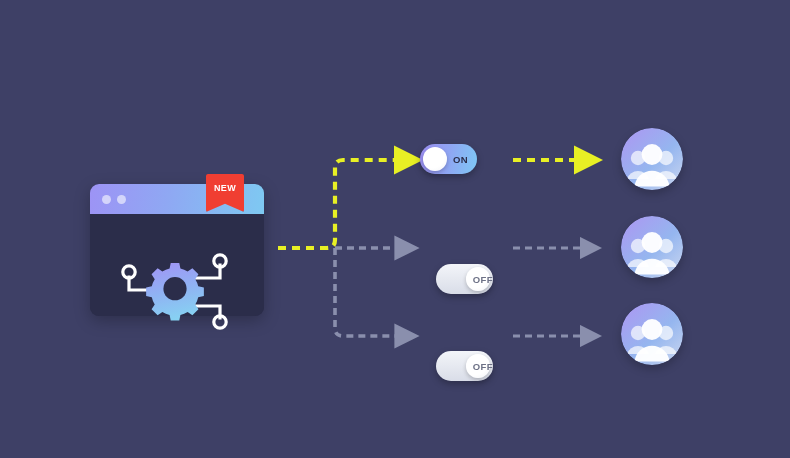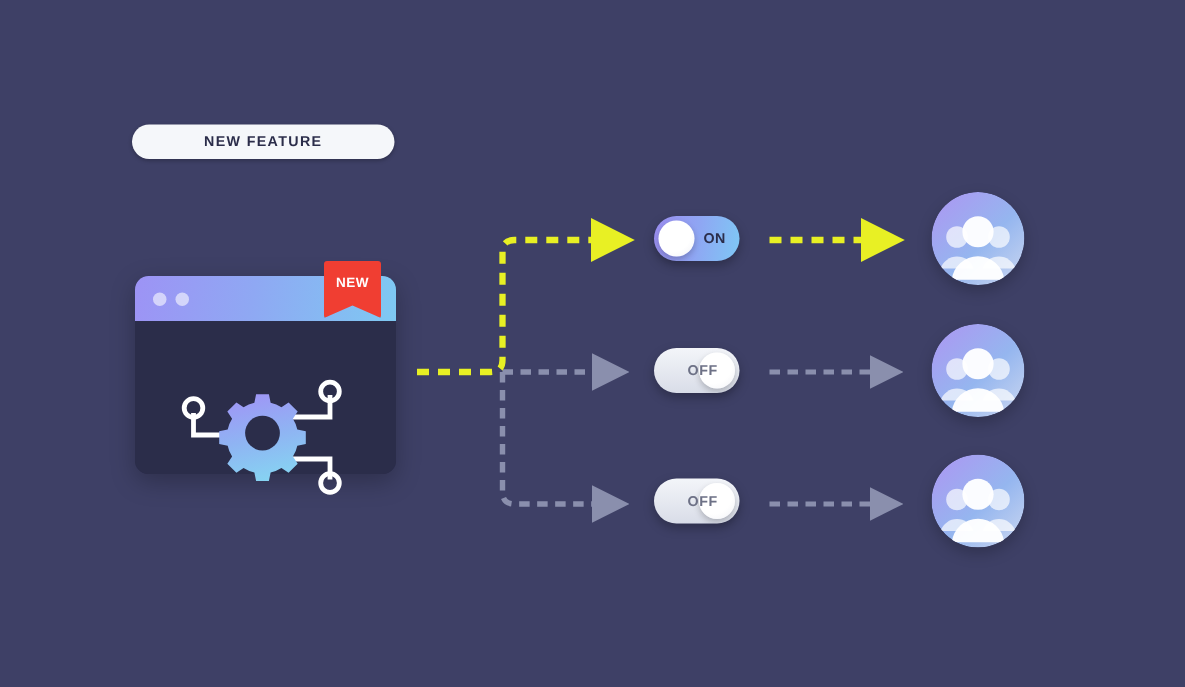--- a/index.html
+++ b/index.html
@@ -88,21 +88,20 @@
     width: 38px;
     height: 38px;
     background: #f03e32;
     border-radius: 2px;
     clip-path: polygon(0 0, 100% 0, 100% 100%, 50% 78%, 0 100%);
     display: flex;
     align-items: flex-start;
     justify-content: center;
     padding-top: 9px;
     box-shadow: 0 2px 5px rgba(0,0,0,0.3);
-    margin-left: 10px;
   }
   .ribbon-text {
     color: #ffffff;
     font-size: 9px;
     font-weight: bold;
     letter-spacing: 0.3px;
   }
 
   
   .gear-wrap {
@@ -123,22 +122,23 @@
     align-items: center;
     box-shadow: 0 3px 7px rgba(0,0,0,0.27);
   }
   .toggle-on {
     background: linear-gradient(100deg, #9b8df0 0%, #8fa6f3 50%, #7ec8f5 100%);
     justify-content: flex-end;
     padding-right: 9px;
   }
   .toggle-off {
     background: linear-gradient(180deg, #f3f5f9 0%, #d9dde8 100%);
-    justify-content: center;
+    justify-content: flex-end;
     padding-left: 8px;
+    margin-top: 32px;
   }
   .toggle-label {
     font-size: 9.5px;
     font-weight: bold;
     letter-spacing: 0.4px;
     position: relative;
     z-index: 2;
   }
   .toggle-on .toggle-label  { color: #2b2d4a; }
   .toggle-off .toggle-label { color: #6d7186; }
@@ -147,21 +147,21 @@
     top: 3px;
     width: 24px;
     height: 24px;
     border-radius: 50%;
     background: radial-gradient(circle at 38% 34%, #ffffff 0%, #ffffff 58%, #f0f1f6 100%);
     box-shadow: 0 2px 4px rgba(0,0,0,0.22);
   }
   .knob-left  { left: 3px; }
   .knob-right { right: 3px; }
 
-  .toggle-1 { left: 436px; top: 144px; align-items: center; }
+  .toggle-1 { left: 420px; top: 144px; align-items: center; }
   .toggle-2 { left: 436px; top: 232px; }
   .toggle-3 { left: 436px; top: 319px; }
 
   
   .avatar {
     position: absolute;
     width: 62px;
     height: 62px;
     border-radius: 50%;
     overflow: hidden;
@@ -178,23 +178,20 @@
     width: 790px;
     height: 458px;
     pointer-events: none;
   }
 </style>
 </head>
 <body>
 
 <div class="canvas">
 
-  <div class="pill pill-new-feature">
-    <span>NEW FEATURE</span>
-  </div>
 
 
   <div class="window-card">
 
     <div class="window-chrome">
       <span class="dot dot-1"></span>
       <span class="dot dot-2"></span>
     </div>
 
     <div class="window-body">

